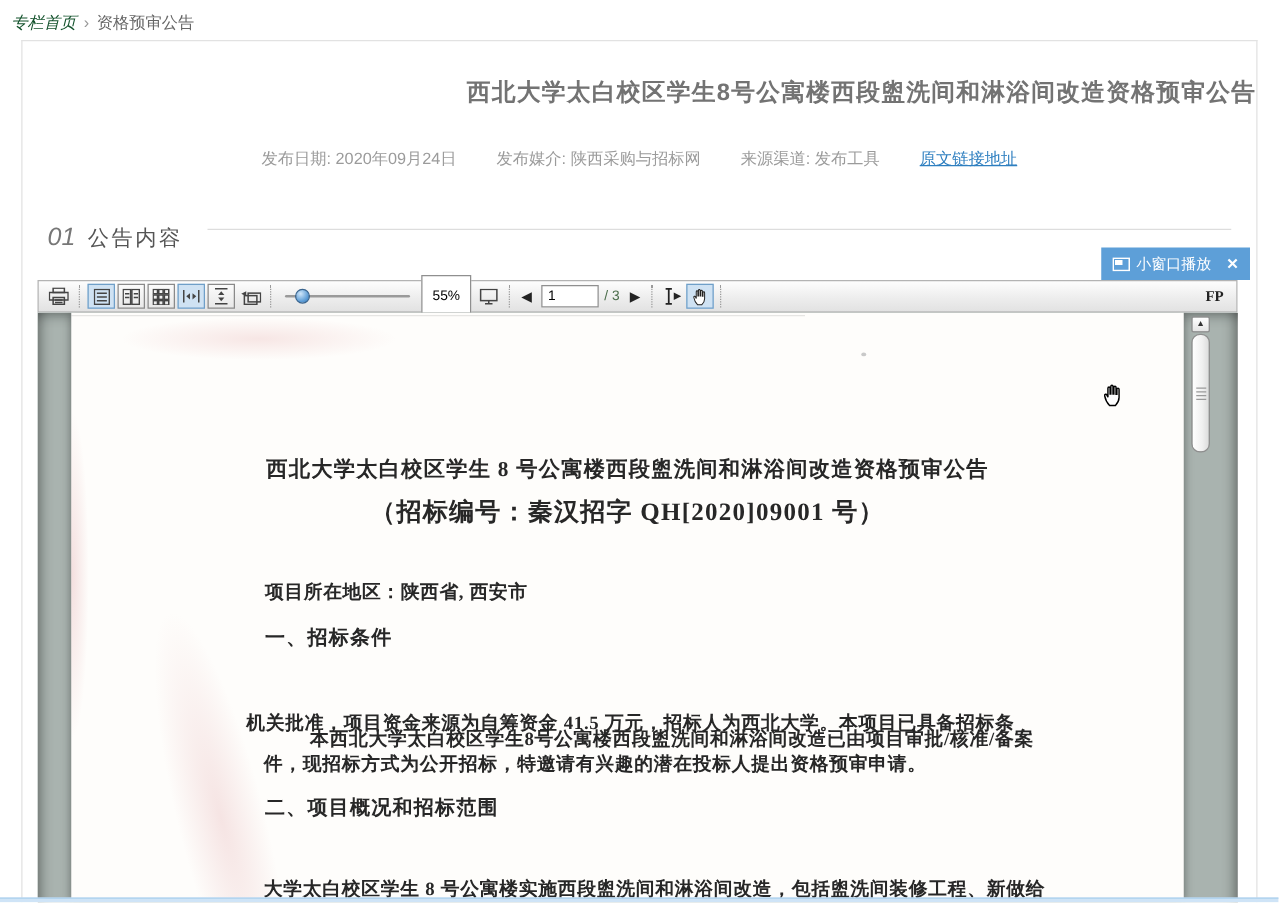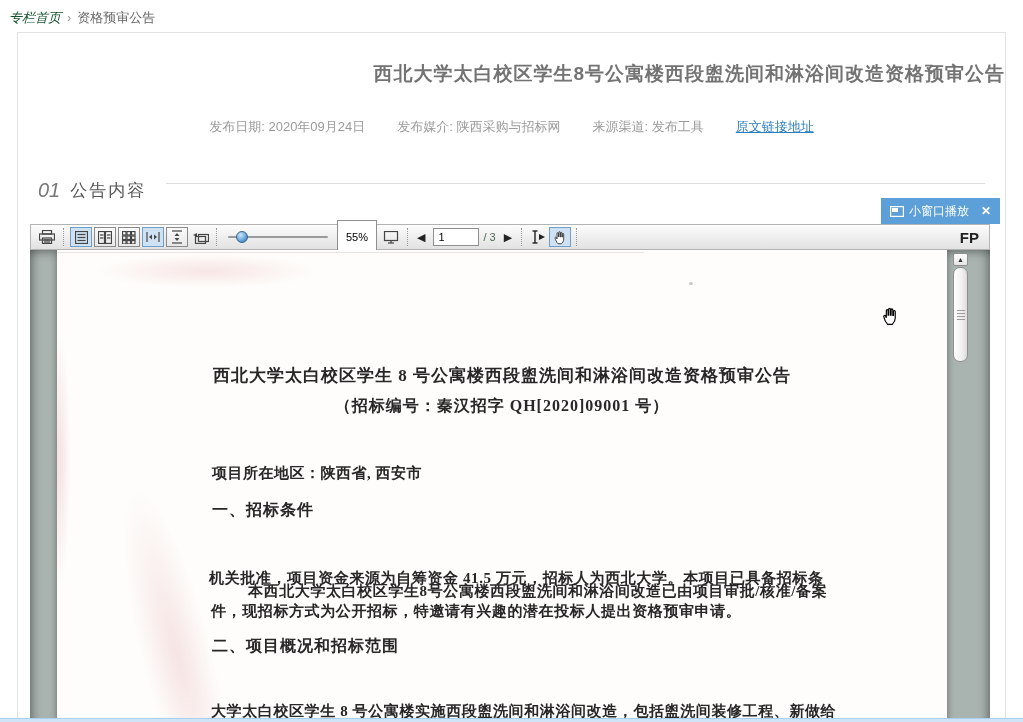--- a/index.html
+++ b/index.html
@@ -51,21 +51,21 @@
   .zoom-slider .track { position:absolute; left:2px; right:2px; top:9px; height:2px;
     background:#9a9a9a; border-radius:1px; }
   .zoom-slider .knob { position:absolute; left:10px; top:4px; width:12px; height:12px;
     border-radius:50%; border:1px solid #39648e;
     background:radial-gradient(circle at 35% 30%, #cfe6fa, #5b9bd5 65%, #3d7ab5); }
   .zoom-input { width:40px; height:34px; border:1px solid #8f8f8f; font-size:11px;
     text-align:center; margin:0 3px; font-family:"Liberation Sans",sans-serif; }
   .page-input { width:46px; height:18px; border:1px solid #8f8f8f; font-size:11px;
     padding-left:4px; margin:0 4px; font-family:"Liberation Sans",sans-serif; }
   .page-total { font-size:11px; color:#4c6e4c; margin-right:4px; }
-  .fp-brand { margin-left:auto; margin-right:5px; font-size:15px; font-weight:bold; color:#222; }
+  .fp-brand { margin-left:auto; margin-right:5px; font-size:12px; font-weight:bold; color:#222;font-family:Liberation Serif, serif; }
 
   
   .pdf-stage { position:absolute; left:30px; top:250px; width:960px; height:472px;
     background:#a9b3af; overflow:hidden;
     box-shadow:inset 9px 0 9px -6px rgba(0,0,0,.35), inset -9px 0 9px -6px rgba(0,0,0,.35),
       inset 0 9px 9px -6px rgba(0,0,0,.3); }
   .pdf-page { position:absolute; left:27px; top:0; width:890px; height:472px;
     background:#fefdfb; box-shadow:0 0 7px rgba(0,0,0,.4); cursor:grab; overflow:hidden; }
   .scan-blob1 { position:absolute; left:40px; top:4px; width:220px; height:34px;
     background:radial-gradient(closest-side, rgba(228,170,170,.28), transparent); }
@@ -76,25 +76,25 @@
     background:radial-gradient(closest-side, rgba(226,170,172,.35), transparent); }
   .scan-topline { position:absolute; left:0; top:2px; width:66%; height:1px;
     background:rgba(60,60,60,.12); }
   .scan-dot { position:absolute; left:632px; top:32px; width:4px; height:3px;
     background:#c9c9c9; border-radius:50%; }
 
   
   .doc { font-family:"Liberation Serif", serif; color:#272727; font-weight:bold; }
   .doc-line { position:absolute; white-space:nowrap; }
   .doc-title { top:114px; left:0; width:100%; text-align:center; font-size:17px; letter-spacing:1px; }
-  .doc-subtitle { top:146px; left:0; width:100%; text-align:center; font-size:16px; letter-spacing:1px; }
+  .doc-subtitle { top:146px; left:0; width:100%; text-align:center; font-size:20px; letter-spacing:1px; }
   .doc-loc { top:214px; left:155px; font-size:15px; letter-spacing:.5px; }
   .doc-h1 { top:250px; left:155px; font-size:16px; letter-spacing:1px; }
   .doc-p1a { top:286px; left:191px; font-size:15px; letter-spacing:.6px;margin-top:46px; }
-  .doc-p1b { top:319px; left:152px; font-size:15px; letter-spacing:.6px; }
+  .doc-p1b { top:319px; left:140px; font-size:15px; letter-spacing:.6px; }
   .doc-p1c { top:352px; left:154px; font-size:15px; letter-spacing:.6px; }
   .doc-h2 { top:386px; left:155px; font-size:16px; letter-spacing:1px; }
   .doc-p2a { top:419px; left:191px; font-size:15px; letter-spacing:.6px; }
   .doc-p2b { top:452px; left:154px; font-size:15px; letter-spacing:.6px; }
 
   
   .vscroll-up { position:absolute; left:923px; top:3px; width:15px; height:13px;
     background:linear-gradient(#ffffff,#e4e4e4); border:1px solid #8f8f8f;
     display:flex; align-items:center; justify-content:center; font-size:7px; color:#333;
     cursor:pointer; border-radius:2px; }

